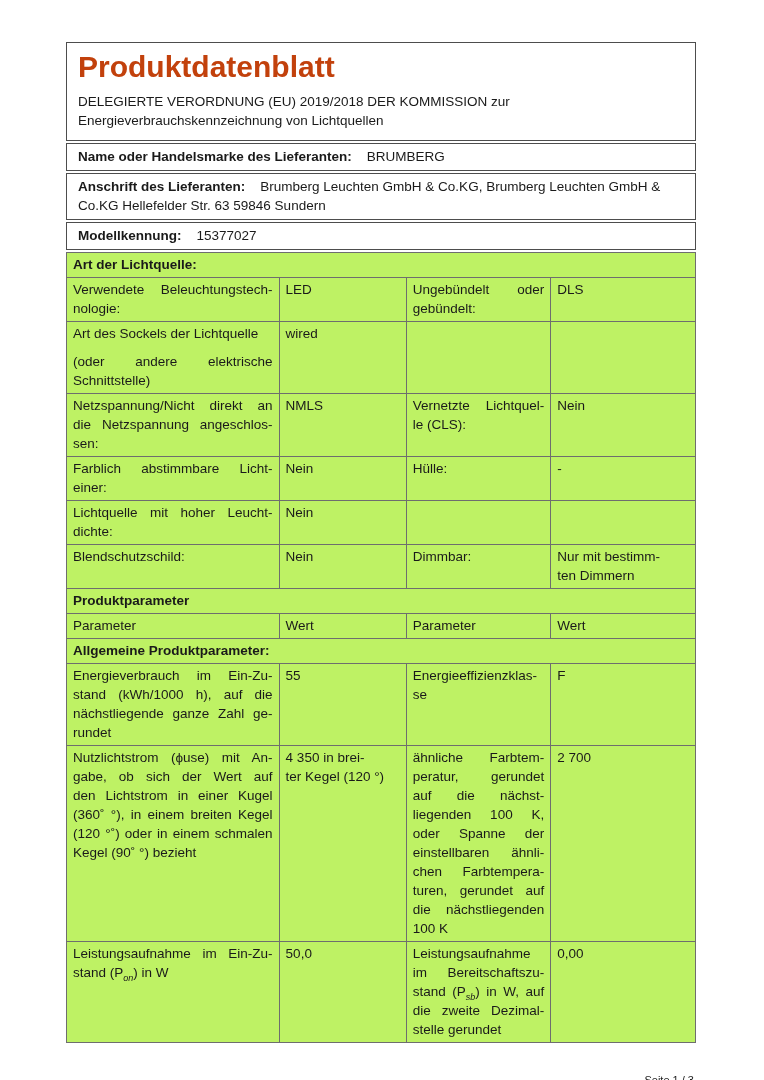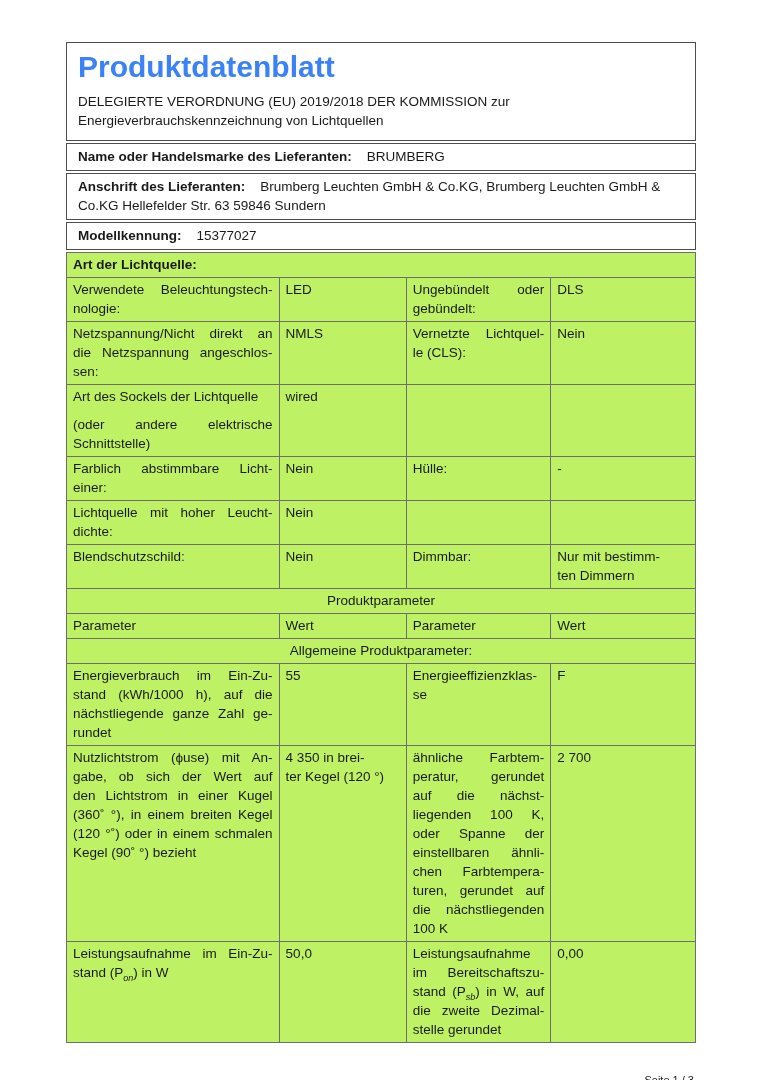--- a/index.html
+++ b/index.html
@@ -52,42 +52,42 @@
     vertical-align: top;
     padding: 2px 6px 3px 6px;
     overflow: hidden;
   }
   table.main { border: 1px solid #4d4d4d; }
   col.c1 { width: 33.8%; }
   col.c2 { width: 20.2%; }
   col.c3 { width: 23.0%; }
   col.c4 { width: 23.0%; }
   td.sect-left { font-weight: bold; padding-top: 3px; padding-bottom: 4px; }
-  td.sect-center { font-weight: normal; text-align: center; padding-top: 2px; padding-bottom: 2px; }
+  td.sect-center { font-weight: bold; padding-top: 2px; padding-bottom: 2px; }
   td.center { text-align: left; }
   .para + .para { margin-top: 9px; }
   .ln { min-height: 19px; }
   .jl { text-align: justify; text-align-last: justify; }
   .footer {
     margin-top: 28px;
     text-align: right;
     font-size: 11px;
     color: #222222;
     padding-right: 2px;
   }
   sub { font-size: 9px; line-height: 0; font-style: italic; }
 </style>
 </head>
 <body>
 
 <div class="page">
   <div class="doc">
 
     <div class="block title-block">
-      <div class="doc-title" id="doc-title" style="color: #3b82f6;">Produktdatenblatt</div>
+      <div class="doc-title" id="doc-title" style="color: #c2410c;">Produktdatenblatt</div>
       <div class="subtitle">DELEGIERTE VERORDNUNG (EU) 2019/2018 DER KOMMISSION zur Energieverbrauchskennzeichnung von Lichtquellen</div>
     </div>
 
     <div class="block kv-block">
       <span class="lbl">Name oder Handelsmarke des Lieferanten:</span><span class="val">BRUMBERG</span>
     </div>
 
     <div class="block kv-block">
       <span class="lbl">Anschrift des Lieferanten:</span><span class="val">Brumberg Leuchten GmbH &amp; Co.KG, Brumberg Leuchten GmbH &amp; Co.KG Hellefelder Str. 63 59846 Sundern</span>
     </div>
@@ -128,65 +128,65 @@
             </td>
           <td class="ml center">
               <div class="para">
                 <div class="ln">DLS</div>
               </div>
             </td>
         </tr>
         <tr>
           <td class="ml">
               <div class="para">
+                <div class="ln">Art des Sockels der Lichtquelle</div>
+              </div>
+              <div class="para">
+                <div class="ln jl">(oder andere elektrische</div>
+                <div class="ln">Schnittstelle)</div>
+              </div>
+            </td>
+          <td class="ml center">
+              <div class="para">
+                <div class="ln">wired</div>
+              </div>
+            </td>
+          <td class="ml">
+              <div class="para">
+                <div class="ln"></div>
+              </div>
+            </td>
+          <td class="ml center">
+              <div class="para">
+                <div class="ln"></div>
+              </div>
+            </td>
+        </tr>
+        <tr>
+          <td class="ml">
+              <div class="para">
                 <div class="ln jl">Netzspannung/Nicht direkt an</div>
                 <div class="ln jl">die Netzspannung angeschlos-</div>
                 <div class="ln">sen:</div>
               </div>
             </td>
           <td class="ml center">
               <div class="para">
                 <div class="ln">NMLS</div>
               </div>
             </td>
           <td class="ml">
               <div class="para">
                 <div class="ln jl">Vernetzte Lichtquel-</div>
                 <div class="ln">le (CLS):</div>
               </div>
             </td>
           <td class="ml center">
               <div class="para">
                 <div class="ln">Nein</div>
-              </div>
-            </td>
-        </tr>
-        <tr>
-          <td class="ml">
-              <div class="para">
-                <div class="ln">Art des Sockels der Lichtquelle</div>
-              </div>
-              <div class="para">
-                <div class="ln jl">(oder andere elektrische</div>
-                <div class="ln">Schnittstelle)</div>
-              </div>
-            </td>
-          <td class="ml center">
-              <div class="para">
-                <div class="ln">wired</div>
-              </div>
-            </td>
-          <td class="ml">
-              <div class="para">
-                <div class="ln"></div>
-              </div>
-            </td>
-          <td class="ml center">
-              <div class="para">
-                <div class="ln"></div>
               </div>
             </td>
         </tr>
         <tr>
           <td class="ml">
               <div class="para">
                 <div class="ln jl">Farblich abstimmbare Licht-</div>
                 <div class="ln">einer:</div>
               </div>
             </td>

